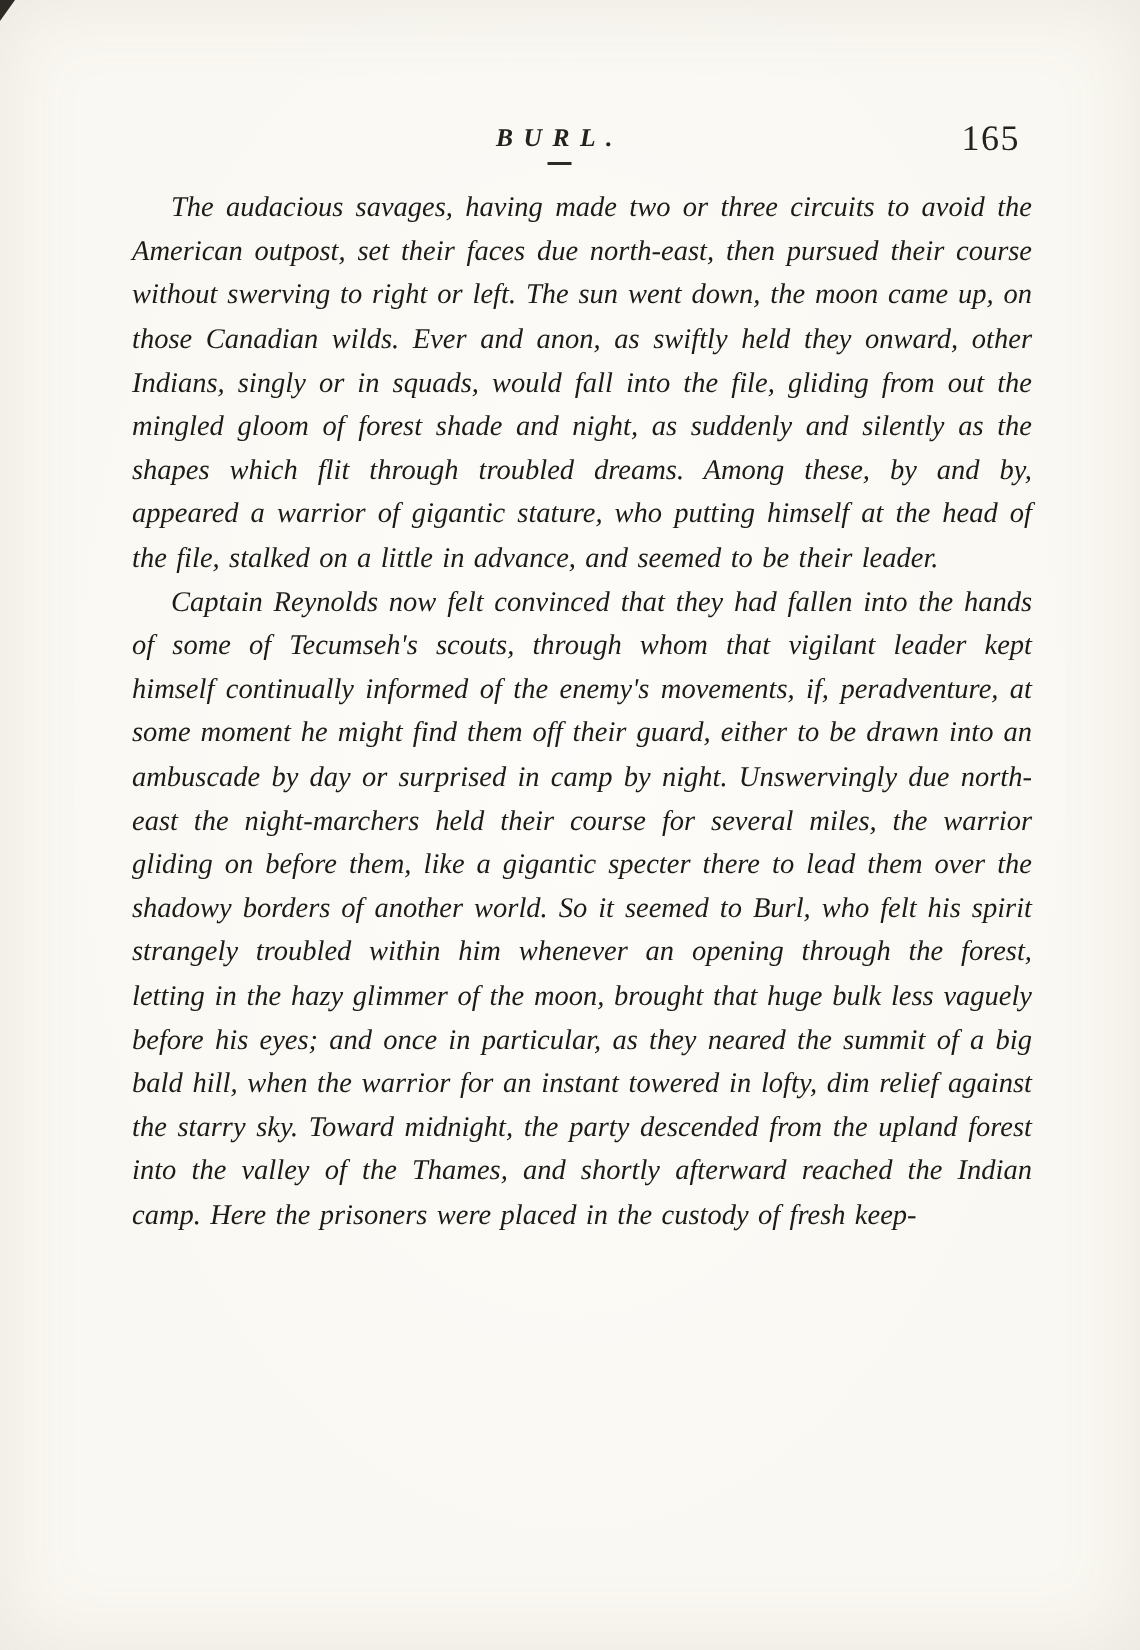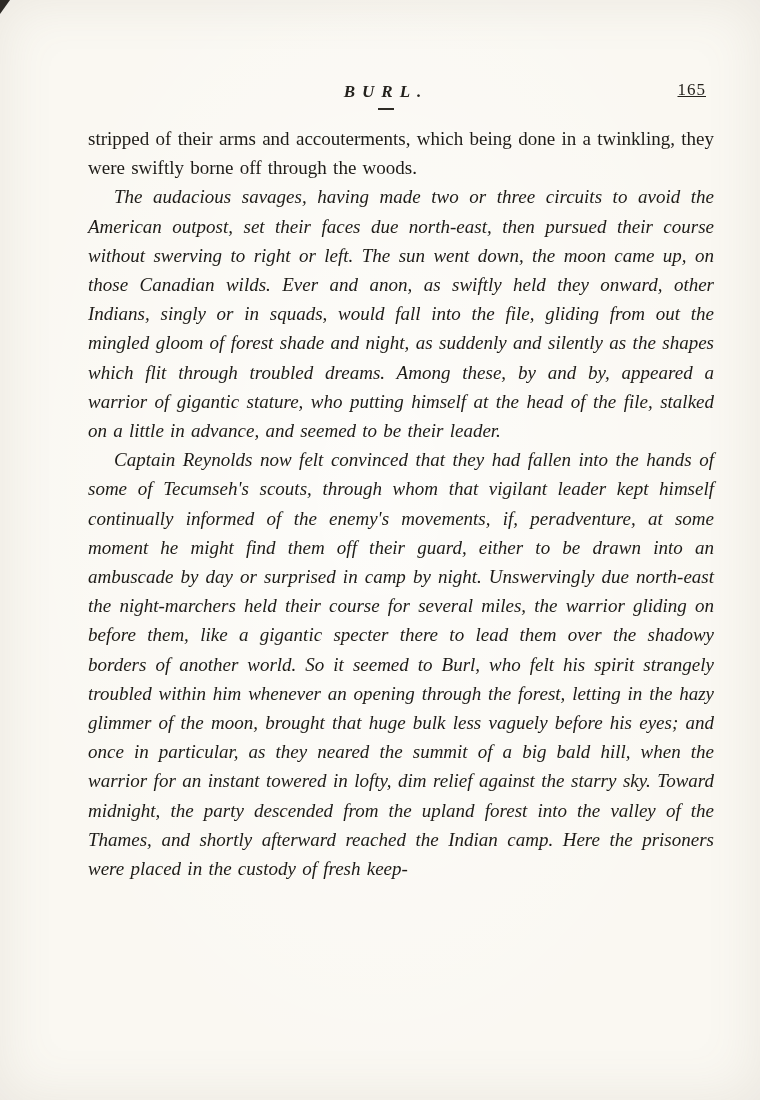--- a/index.html
+++ b/index.html
@@ -14,21 +14,21 @@
   }
 
   .scan-page {
     position: relative;
     width: 760px;
     height: 1100px;
     background:
       radial-gradient(ellipse at 50% 45%, rgba(255,255,255,0.6) 0%, rgba(0,0,0,0) 70%),
       #faf8f2;
     box-shadow: inset 0 0 55px rgba(120,110,90,0.12);
-    padding: 82px 46px 0 88px;
+    padding: 82px 72px 0 88px;
   }
 
   .scan-artifact {
     position: absolute;
     top: 0;
     left: 0;
     width: 0;
     height: 0;
     border-top: 14px solid #17150f;
     border-right: 10px solid transparent;
@@ -49,24 +49,23 @@
     font-weight: bold;
     font-size: 17px;
     letter-spacing: 7px;
     color: #24221d;
   }
 
   .page-number {
     position: absolute;
     right: 8px;
     top: -2px;
-    font-size: 17px;
+    font-size: 24px;
     letter-spacing: 1px;
     color: #24221d;
-    text-decoration: underline;
   }
 
   .header-rule {
     width: 16px;
     height: 2px;
     background: #2e2b25;
     margin: 0 auto;
     position: relative;
     left: -15px;
   }
@@ -97,18 +96,17 @@
   <div class="scan-artifact"></div>
 
   <div class="page-header">
     <span class="running-title">BURL.</span>
     <span class="page-number">165</span>
   </div>
 
   <div class="header-rule"></div>
 
   <div class="body-text">
-    <p>stripped of their arms and accouterments, which being done in a twinkling, they were swiftly borne off through the woods.</p>
     <p class="indented">The audacious savages, having made two or three circuits to avoid the American outpost, set their faces due north-east, then pursued their course without swerving to right or left. The sun went down, the moon came up, on those Canadian wilds.  Ever and anon, as swiftly held they onward, other Indians, singly or in squads, would fall into the file, gliding from out the mingled gloom of forest shade and night, as suddenly and silently as the shapes which flit through troubled dreams.  Among these, by and by, appeared a warrior of gigantic stature, who putting himself at the head of the file, stalked on a little in advance, and seemed to be their leader.</p>
     <p class="indented">Captain Reynolds now felt convinced that they had fallen into the hands of some of Tecumseh's scouts, through whom that vigilant leader kept himself continually informed of the enemy's movements, if, peradventure, at some moment he might find them off their guard, either to be drawn into an ambuscade by day or surprised in camp by night.  Unswervingly due north-east the night-marchers held their course for several miles, the warrior gliding on before them, like a gigantic specter there to lead them over the shadowy borders of another world.  So it seemed to Burl, who felt his spirit strangely troubled within him whenever an opening through the forest, letting in the hazy glimmer of the moon, brought that huge bulk less vaguely before his eyes; and once in particular, as they neared the summit of a big bald hill, when the warrior for an instant towered in lofty, dim relief against the starry sky.  Toward midnight, the party descended from the upland forest into the valley of the Thames, and shortly afterward reached the Indian camp. Here the prisoners were placed in the custody of fresh keep-</p>
   </div>
 
 </div>
 
 </body></html>

